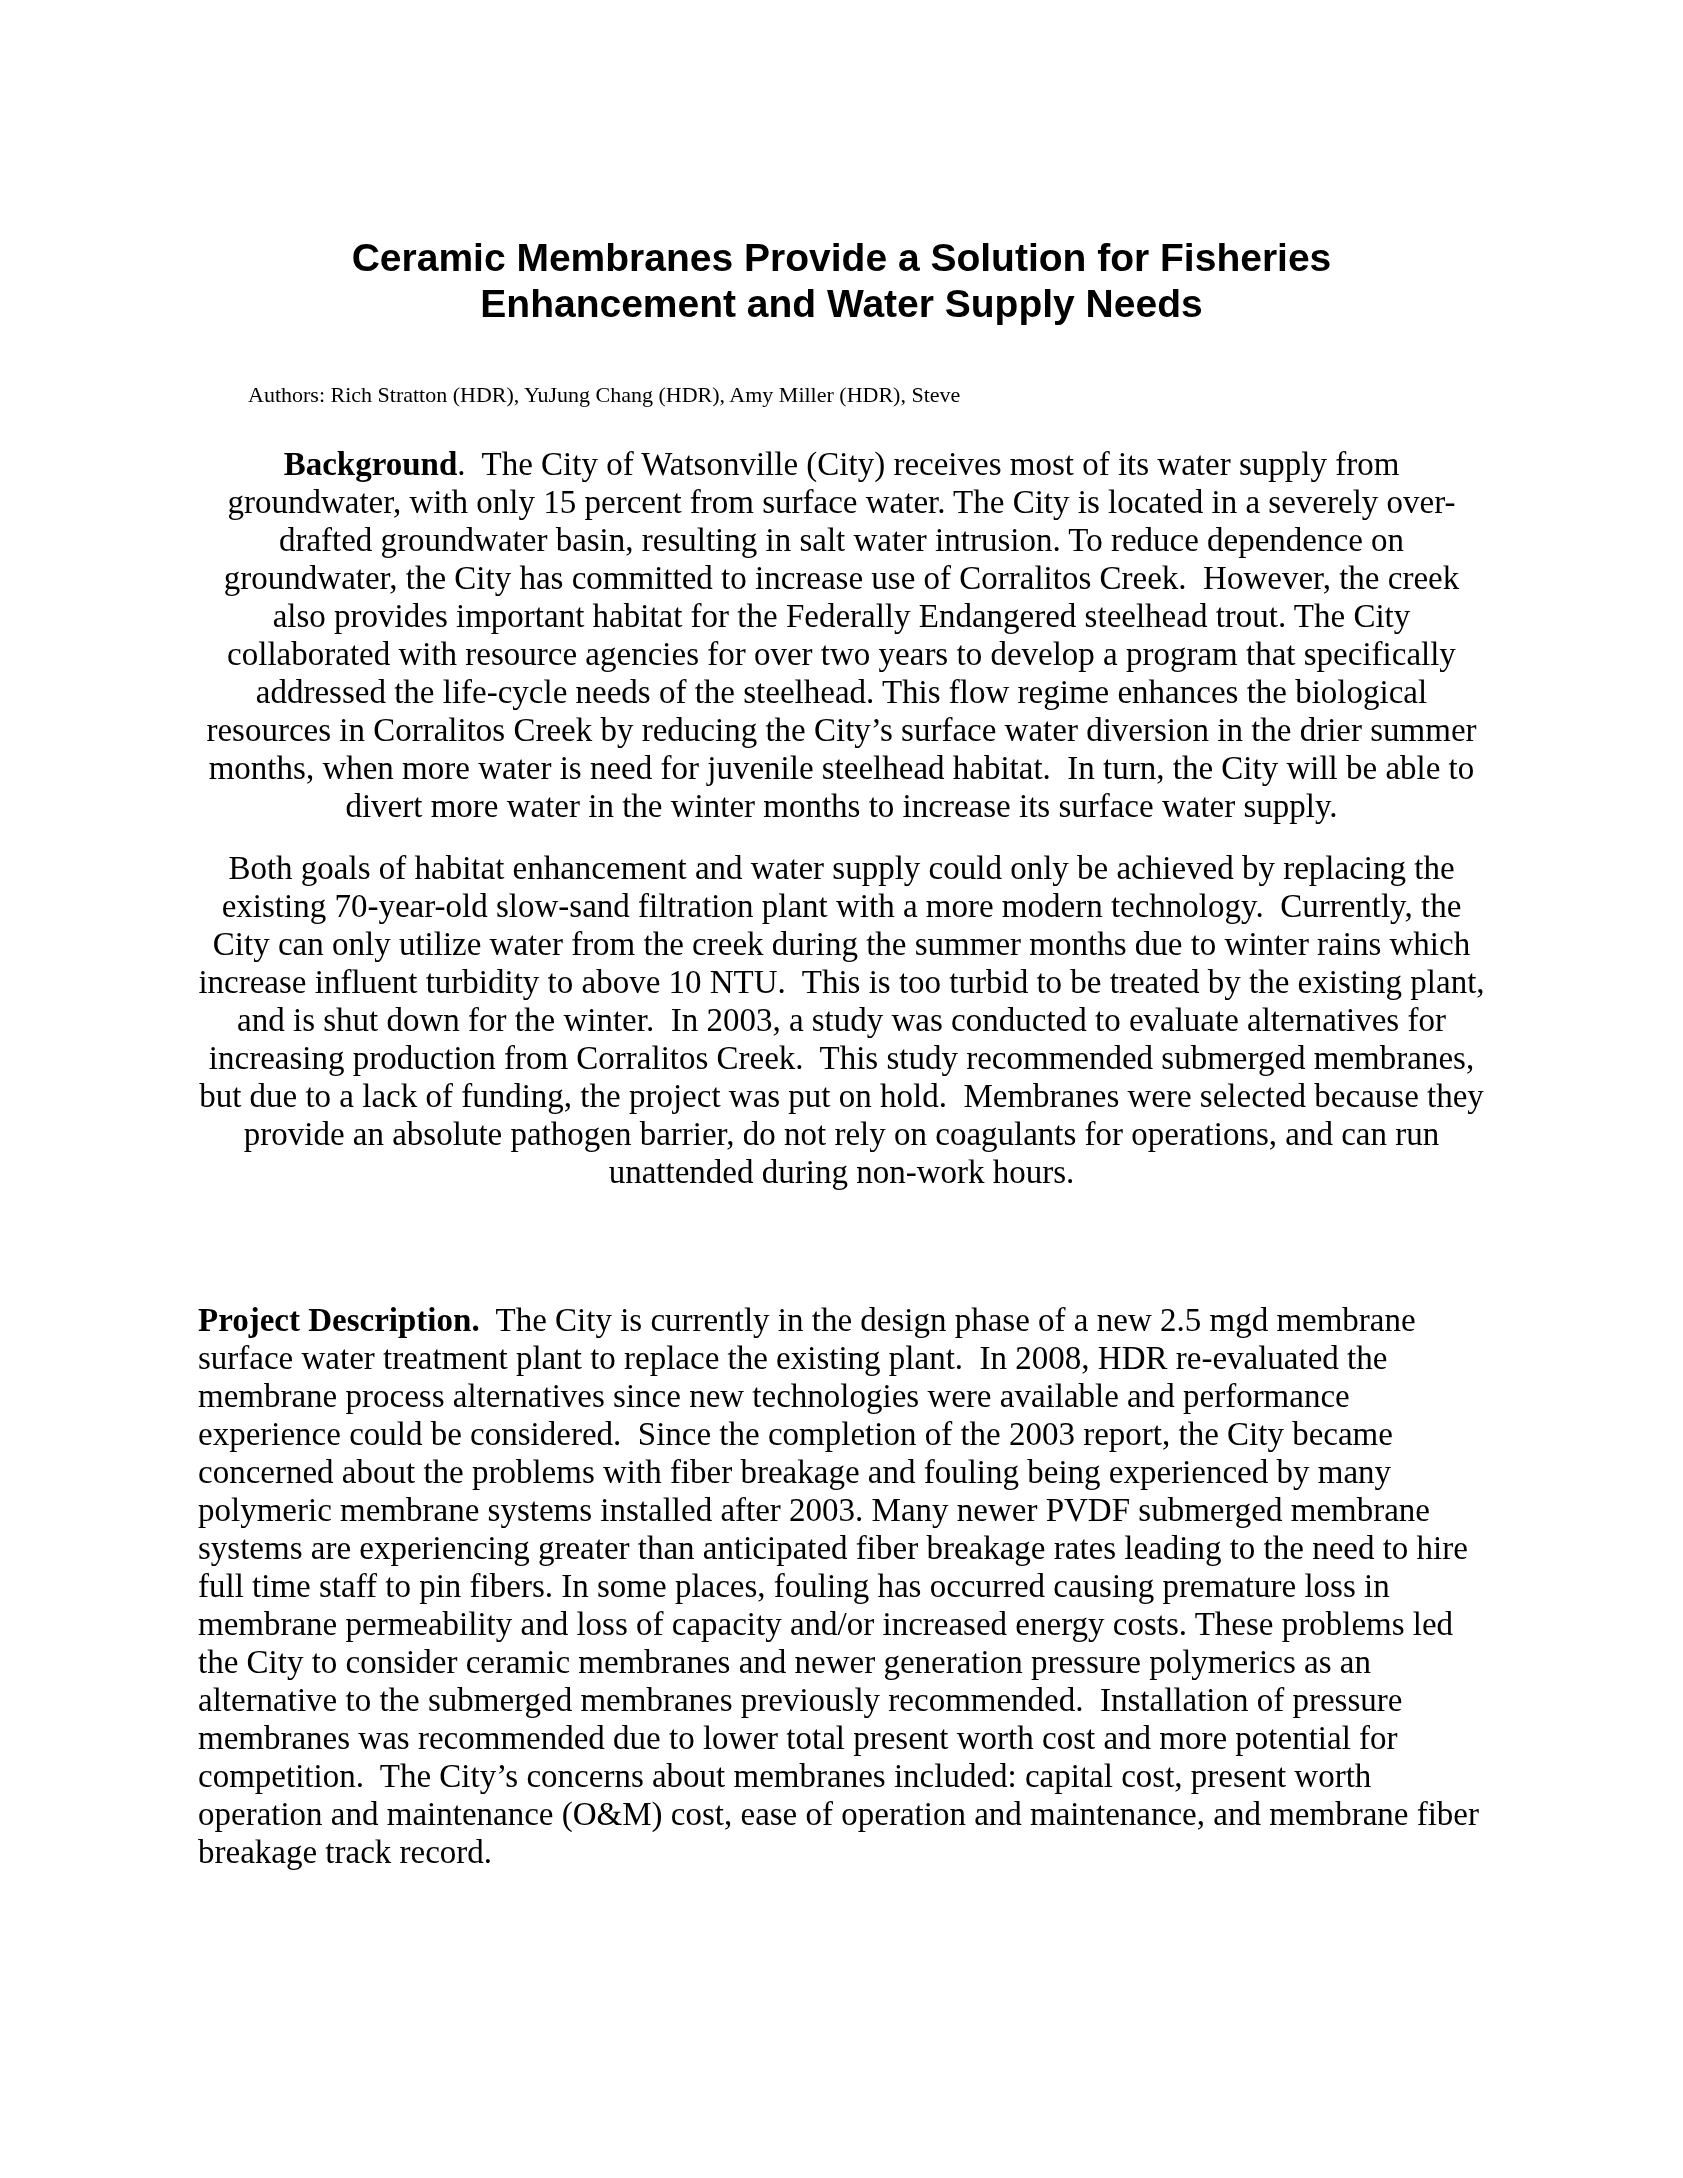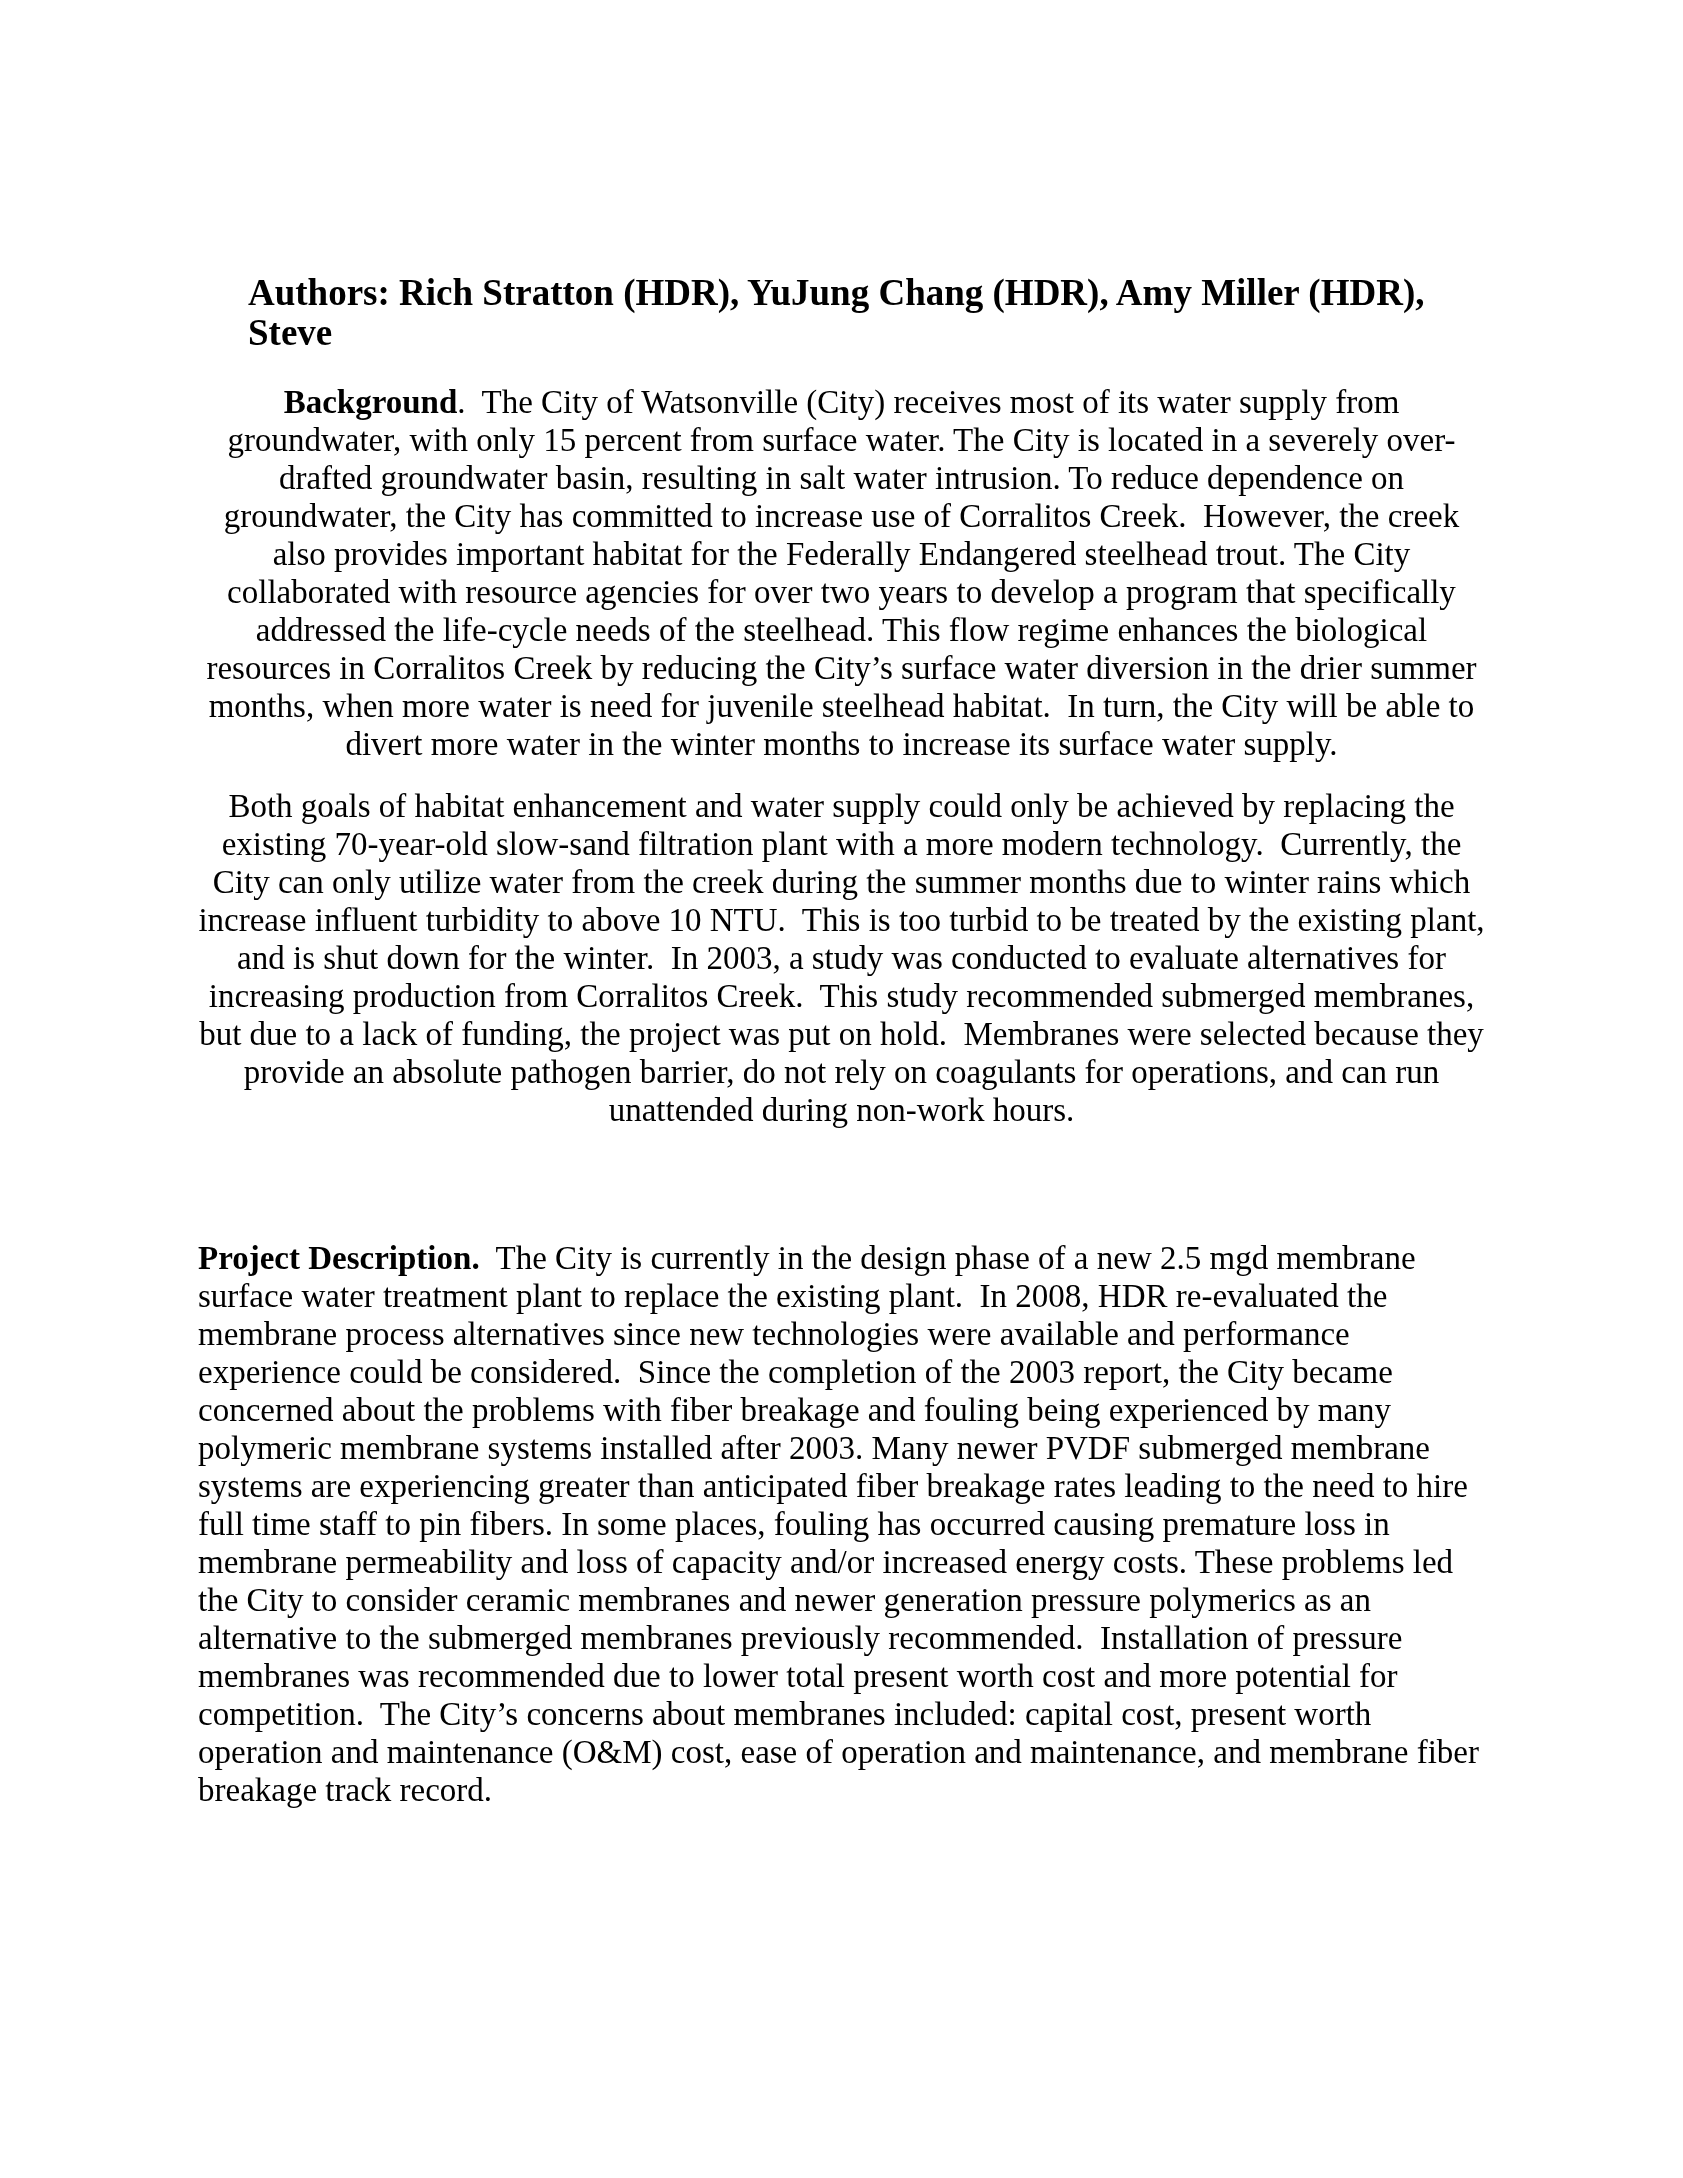--- a/index.html
+++ b/index.html
@@ -20,43 +20,47 @@
   }
   .title {
     font-family: "Liberation Sans", "DejaVu Sans", sans-serif;
     font-weight: bold;
     font-size: 39px;
     line-height: 46px;
     text-align: center;
     letter-spacing: 0px;
   }
   .authors {
-    margin-top: 38px;
+    margin-top: 48px;
     margin-left: 50px;
-    font-weight: bold;
-    font-size: 37px;
+    font-weight: normal;
+    font-size: 22px;
     line-height: 40px;
   }
   p.para {
     font-size: 33px;
     line-height: 38px;
     margin: 0;
     white-space: pre-wrap;
     text-align: left;
   }
   #para-1 { margin-top: 30px; text-align: center; }
   #para-2 { margin-top: 24px; text-align: center; }
   #para-3 { margin-top: 110px; }
   .lead { font-weight: bold; }
 </style>
 </head>
 <body>
 
 <div class="page">
 
+  <div class="title">
+    <div>Ceramic Membranes Provide a Solution for Fisheries</div>
+    <div>Enhancement and Water Supply Needs</div>
+  </div>
 
   <div class="authors">
     <div>Authors: Rich Stratton (HDR), YuJung Chang (HDR), Amy Miller (HDR), Steve</div>
   </div>
 
   <p class="para" id="para-1"><b class="lead">Background</b><span>.  The City of Watsonville (City) receives most of its water supply from groundwater, with only 15 percent from surface water. The City is located in a severely over-drafted groundwater basin, resulting in salt water intrusion. To reduce dependence on groundwater, the City has committed to increase use of Corralitos Creek.  However, the creek also provides important habitat for the Federally Endangered steelhead trout. The City collaborated with resource agencies for over two years to develop a program that specifically addressed the life-cycle needs of the steelhead. This flow regime enhances the biological resources in Corralitos Creek by reducing the City’s surface water diversion in the drier summer months, when more water is need for juvenile steelhead habitat.  In turn, the City will be able to divert more water in the winter months to increase its surface water supply.</span></p>
 
   <p class="para" id="para-2"><span>Both goals of habitat enhancement and water supply could only be achieved by replacing the existing 70-year-old slow-sand filtration plant with a more modern technology.  Currently, the City can only utilize water from the creek during the summer months due to winter rains which increase influent turbidity to above 10 NTU.  This is too turbid to be treated by the existing plant, and is shut down for the winter.  In 2003, a study was conducted to evaluate alternatives for increasing production from Corralitos Creek.  This study recommended submerged membranes, but due to a lack of funding, the project was put on hold.  Membranes were selected because they provide an absolute pathogen barrier, do not rely on coagulants for operations, and can run unattended during non-work hours.</span></p>
 
   <p class="para" id="para-3"><b class="lead">Project Description.</b><span>  The City is currently in the design phase of a new 2.5 mgd membrane surface water treatment plant to replace the existing plant.  In 2008, HDR re-evaluated the membrane process alternatives since new technologies were available and performance experience could be considered.  Since the completion of the 2003 report, the City became concerned about the problems with fiber breakage and fouling being experienced by many polymeric membrane systems installed after 2003. Many newer PVDF submerged membrane systems are experiencing greater than anticipated fiber breakage rates leading to the need to hire full time staff to pin fibers. In some places, fouling has occurred causing premature loss in membrane permeability and loss of capacity and/or increased energy costs. These problems led the City to consider ceramic membranes and newer generation pressure polymerics as an alternative to the submerged membranes previously recommended.  Installation of pressure membranes was recommended due to lower total present worth cost and more potential for competition.  The City’s concerns about membranes included: capital cost, present worth operation and maintenance (O&amp;M) cost, ease of operation and maintenance, and membrane fiber breakage track record.</span></p>

